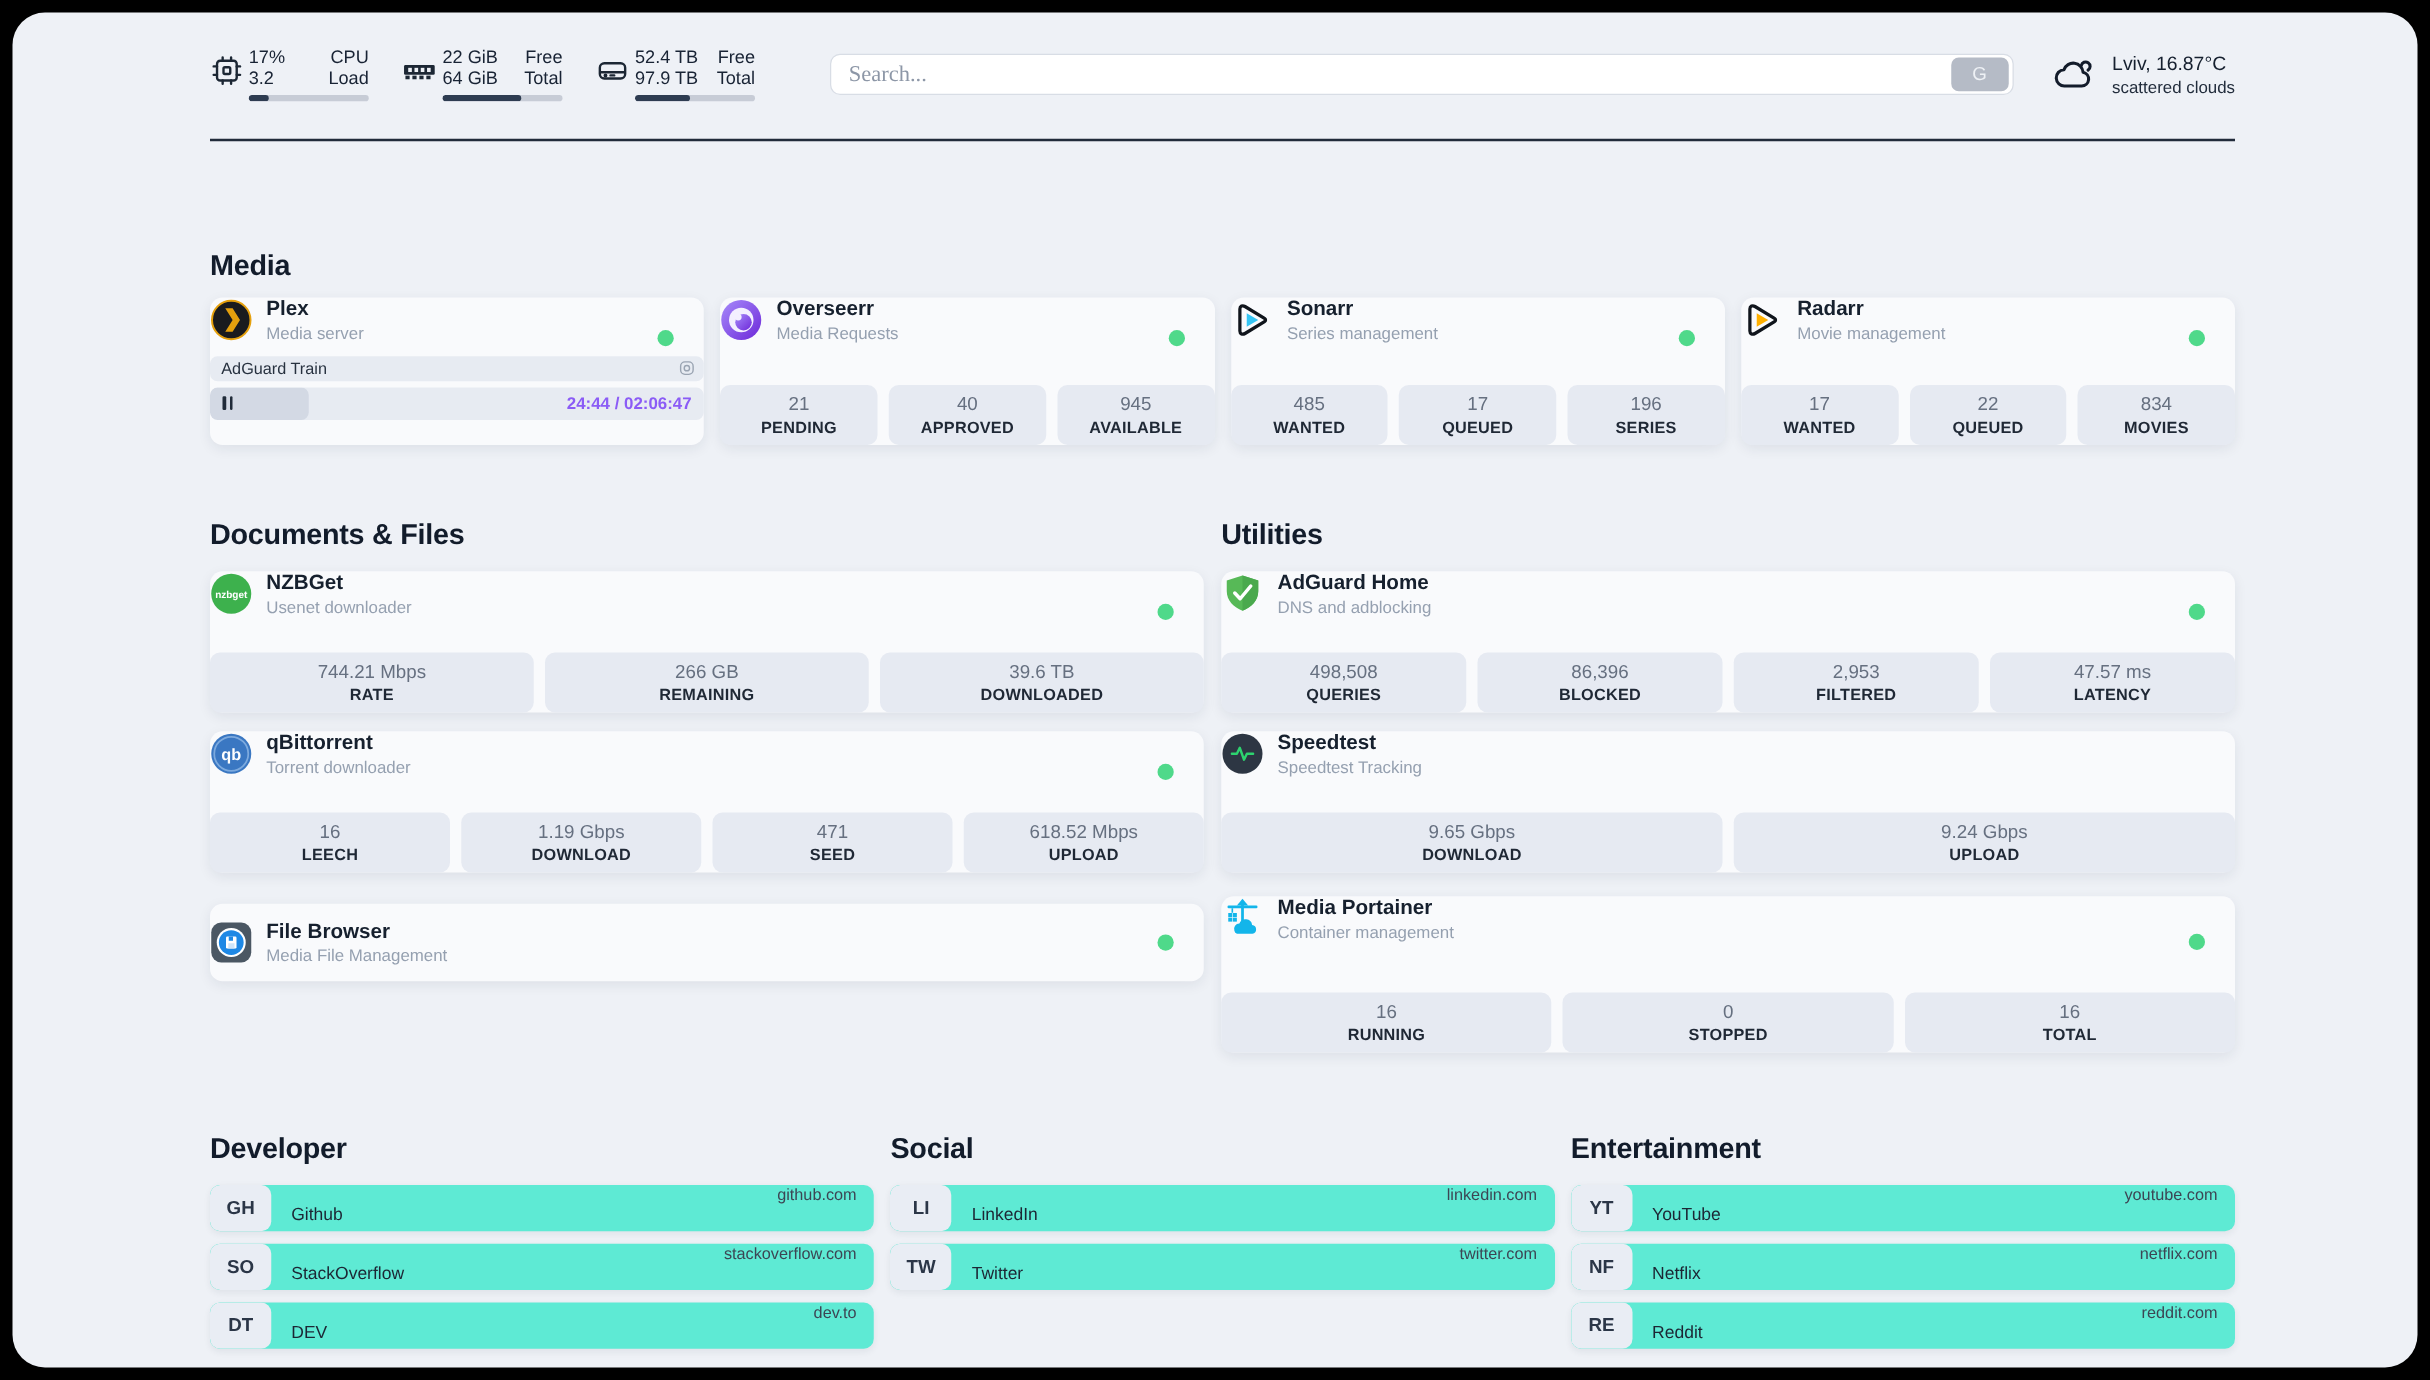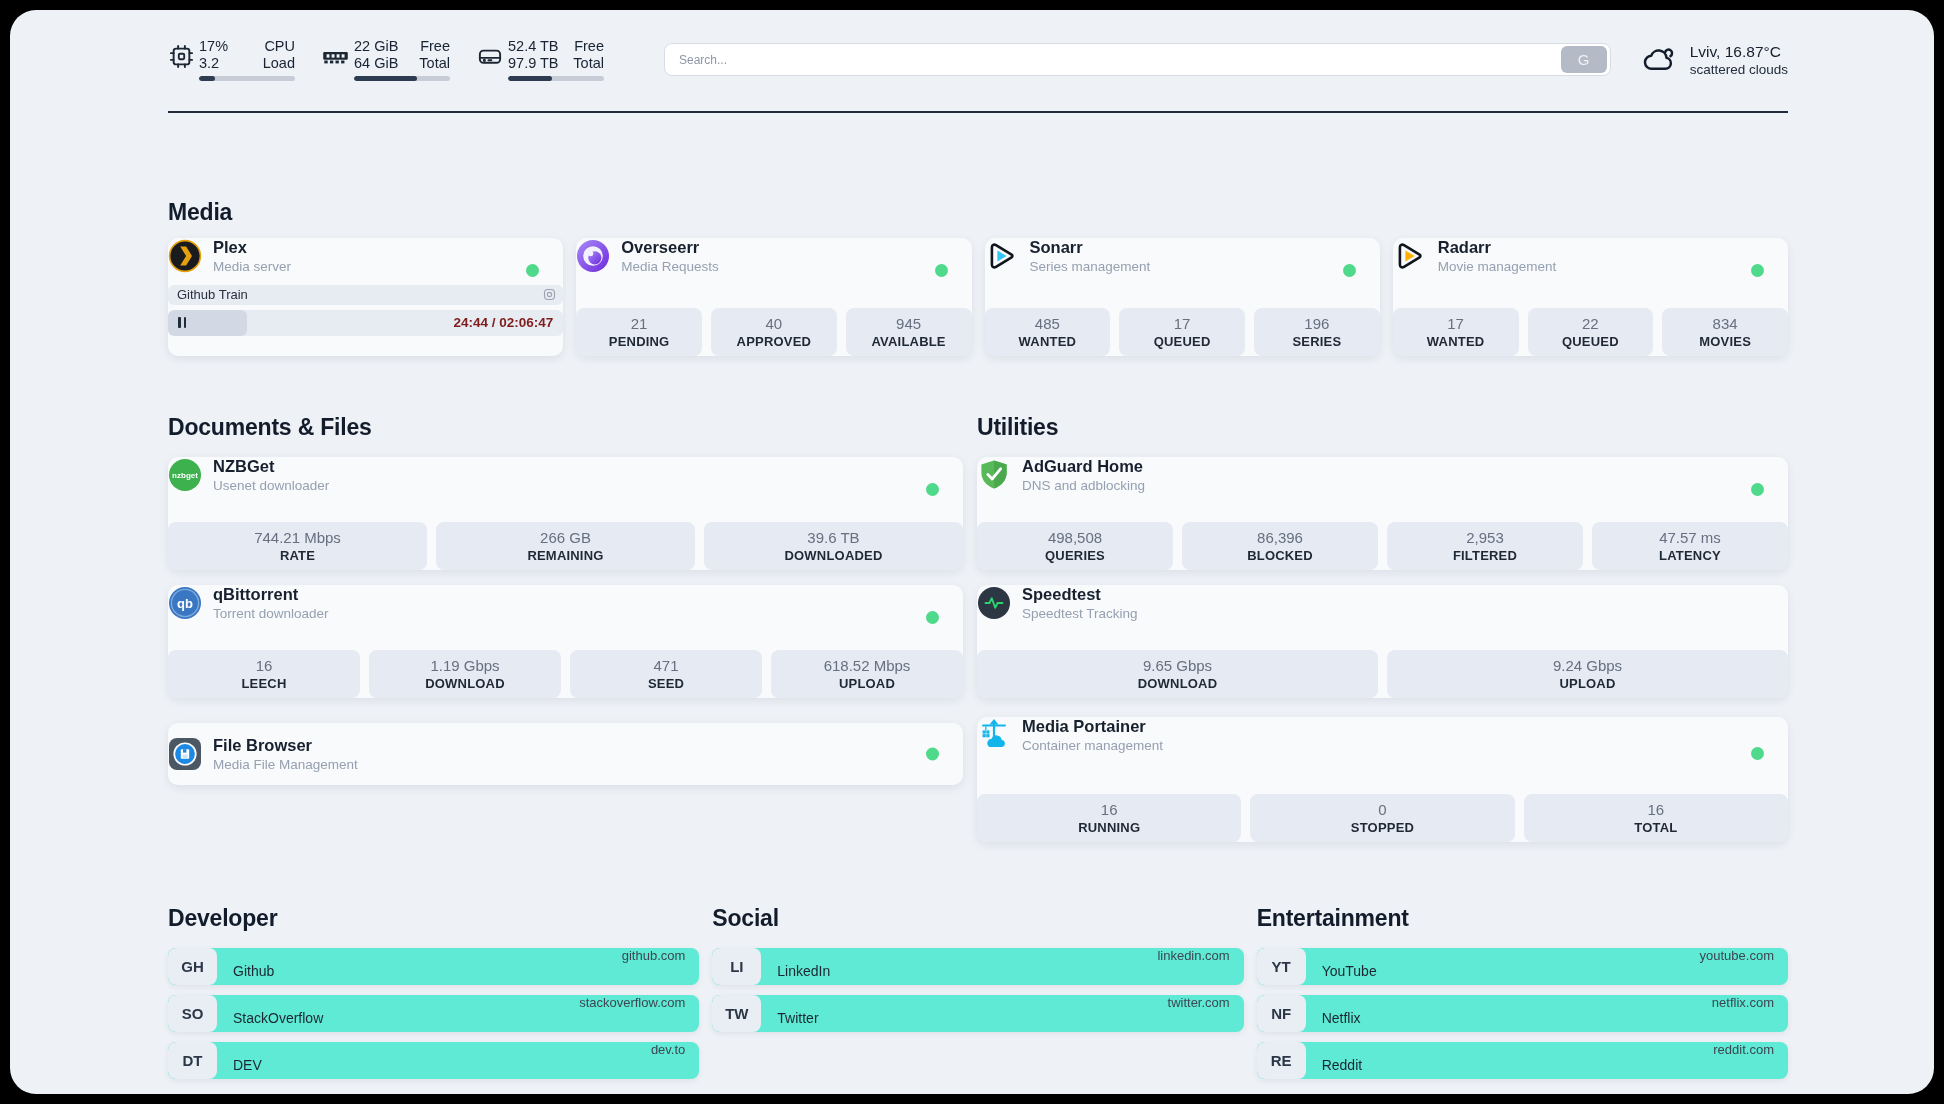--- a/index.html
+++ b/index.html
@@ -21,22 +21,22 @@
   .sys-rows { display:flex; justify-content:space-between; font-size:14.5px; font-weight:500; color:#182334; line-height:17px; }
   .sys-col-r { text-align:right; }
   .sys-bar { margin-top:4px; height:5px; border-radius:3px; background:#c7ccd6; overflow:hidden; }
   .sys-fill { height:100%; border-radius:3px; background:#2e3c51; }
 
   .searchbox {
     flex:1; margin-left:34px; margin-right:30px; height:33px; background:#fff;
     border:1px solid #d8dde5; border-radius:8px; display:flex; align-items:center; padding:0 3px 0 12px;
   }
   .searchbox input {
-    flex:1; border:none; outline:none; background:transparent; font-family:Liberation Sans, sans-serif;
-    font-size:12px; color:#b91c1c;
+    flex:1; border:none; outline:none; background:transparent; font-family:Liberation Serif, serif;
+    font-size:18px; color:#b91c1c;
   }
   .searchbox input::placeholder { color:#8d97a7; }
   .search-btn {
     width:46px; height:27px; border:none; border-radius:6px; background:#b5bbc6;
     color:#eef1f5; font-size:15px; font-family:inherit; display:flex; align-items:center; justify-content:center; cursor:pointer;
   }
   .weather { display:flex; align-items:center; gap:12px; }
   .weather-text div:first-child { font-size:15.5px; font-weight:500; color:#16202f; }
   .weather-text div:last-child { font-size:13.5px; color:#222d3c; margin-top:1px; }
 
@@ -75,21 +75,21 @@
     display:flex; align-items:center; padding:0 6px 0 9px; font-size:13px; color:#27313f;
   }
   .player-gear { margin-left:auto; display:flex; cursor:pointer; }
   .player-bar {
     position:relative; margin-top:5px; height:26px; background:#e7ebf2; border-radius:6px;
     display:flex; align-items:center; padding:0 10px; overflow:hidden; cursor:pointer;
   }
   .player-fill { position:absolute; left:0; top:0; bottom:0; background:#d3d9e4; border-radius:6px; }
   .pause { position:relative; display:flex; gap:3px; z-index:1; }
   .pause i { display:block; width:2.5px; height:11px; background:#202b39; border-radius:1px; }
-  .player-time { position:relative; margin-left:auto; z-index:1; font-size:13.5px; font-weight:600; color:#7f1d1d; }
+  .player-time { position:relative; margin-left:auto; z-index:1; font-size:13.5px; font-weight:600; color:#8b5cf6; }
 
   
   .split { margin-top:58px; display:flex; justify-content:space-between; }
   .col-left { width:795px; } .col-right { width:811px; }
   .stack { margin-top:16px; display:flex; flex-direction:column; gap:15px; }
   .push10 { margin-top:10px; } .push4 { margin-top:4px; }
 
   
   .bookmarks { margin-top:63px; display:grid; grid-template-columns:repeat(3,1fr); gap:13px; align-items:start; }
   .bm-list { margin-top:16px; display:flex; flex-direction:column; gap:10px; }
@@ -231,21 +231,21 @@
               </svg>
             </span>
             <div>
               <div class="app-title">Plex</div>
               <div class="app-sub">Media server</div>
             </div>
           </div>
           <span class="status-dot"></span>
           <div>
             <div class="player-title-row">
-              <span>Github Train</span>
+              <span>AdGuard Train</span>
               <span class="player-gear">
                 <svg width="15" height="15" viewBox="0 0 24 24" fill="none" stroke="#9aa4b2" stroke-width="1.8">
                   <rect x="4" y="4" width="16" height="16" rx="5.5"></rect>
                     <circle cx="12" cy="12" r="3.4"></circle>
                 </svg>
               </span>
             </div>
             <div class="player-bar">
               <div class="player-fill" style="width: 20%;"></div>
               <span class="pause">

